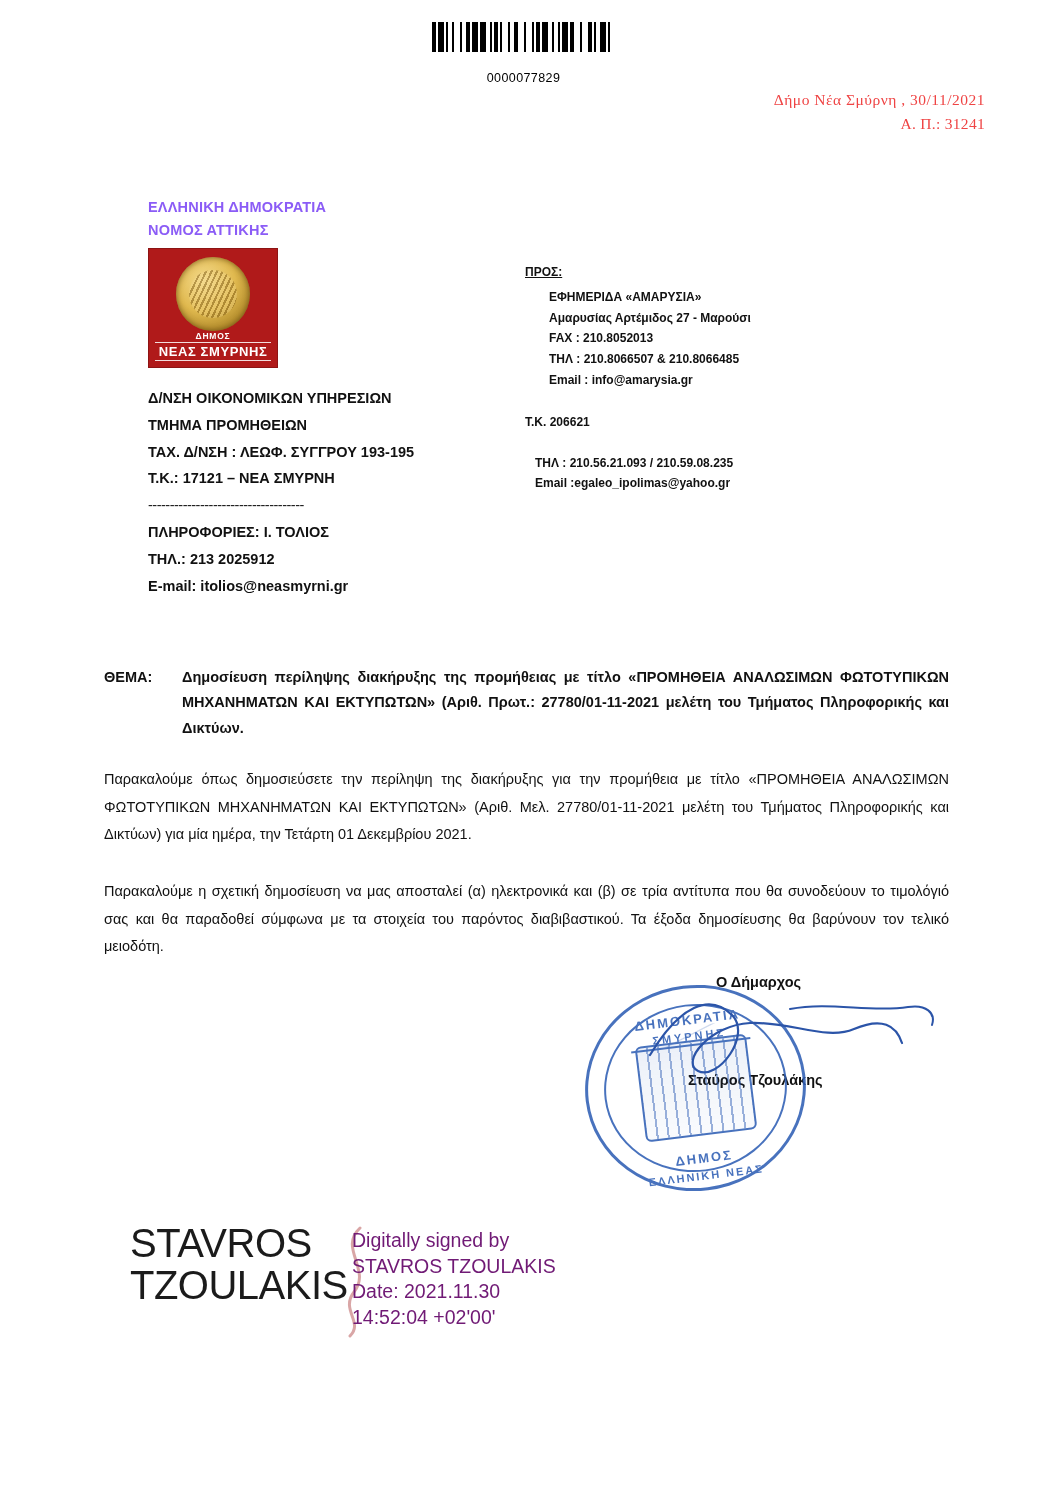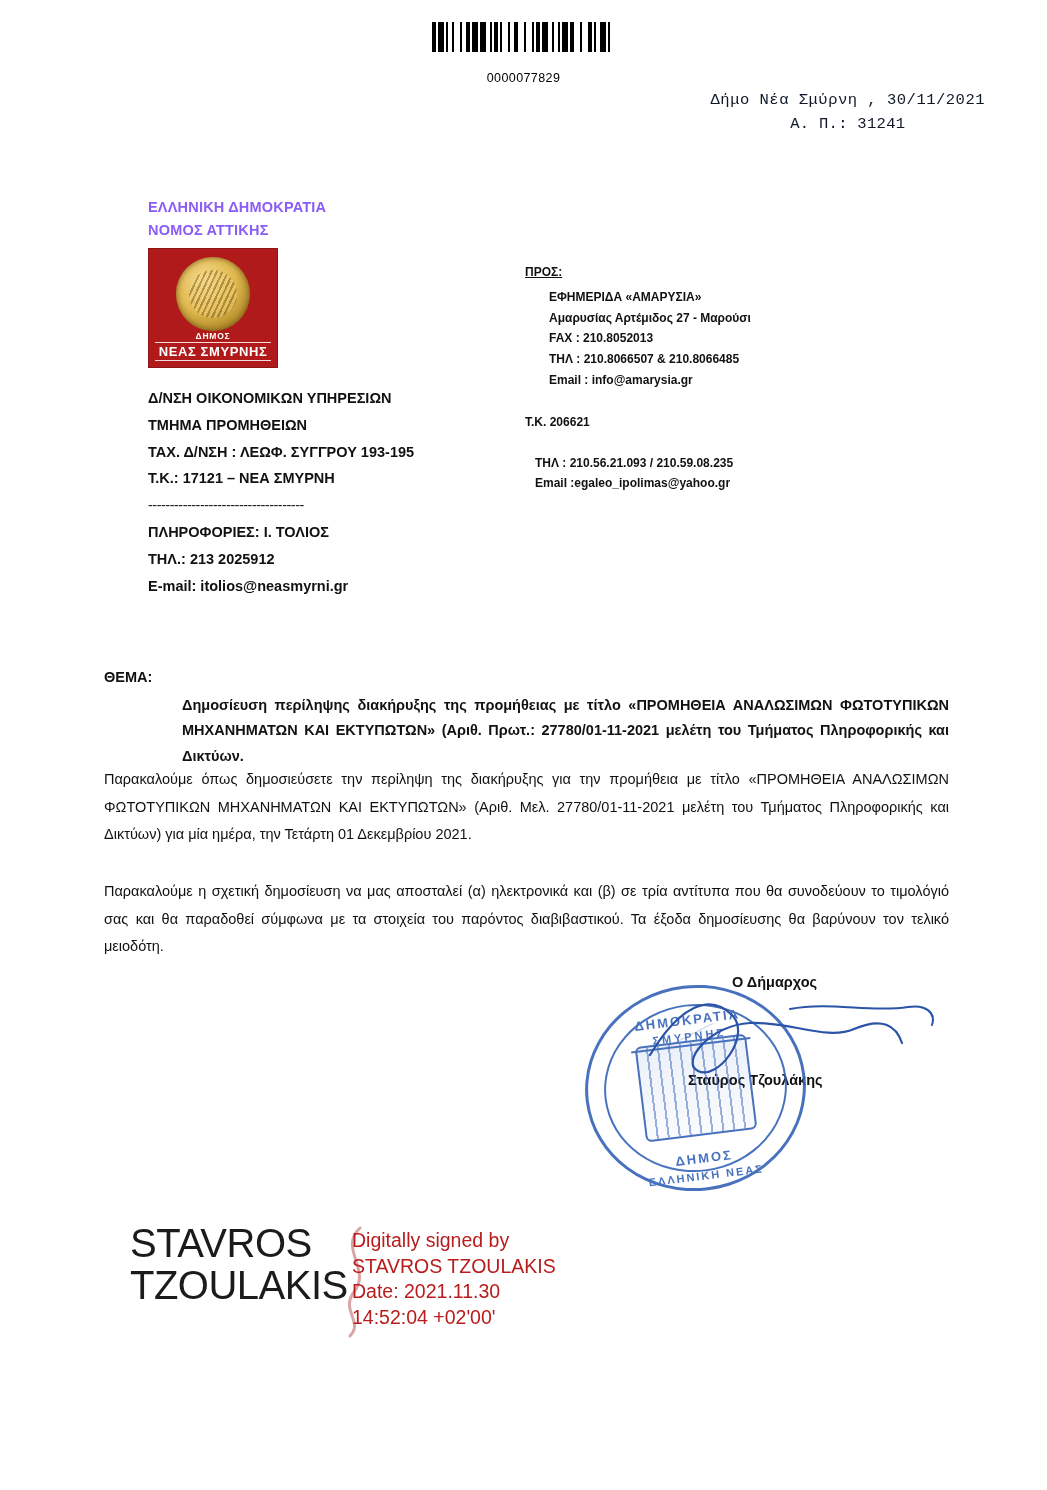--- a/index.html
+++ b/index.html
@@ -43,25 +43,25 @@
     letter-spacing: 0.4px;
     margin-top: 19px;
     color: #000;
   }
 
   
   #doc-meta {
     position: absolute;
     top: 88px;
     right: 62px;
-    text-align: center;
-    font-family: Liberation Mono, monospace;
+    text-align: right;
+    font-family: Liberation Serif, serif;
     font-size: 15.5px;
     line-height: 1.55;
-    color: #0f172a;
+    color: #ef4444;
   }
   #doc-meta .line1 { letter-spacing: 0.5px; }
   #doc-meta .line2 { letter-spacing: 0.3px; }
 
   
   #sender-block {
     position: absolute;
     top: 196px;
     left: 148px;
     width: 330px;
@@ -188,41 +188,40 @@
     font-weight: bold;
     line-height: 1.75;
   }
   #subject .label {
     float: left;
     width: 78px;
   }
   #subject .body {
     margin-left: 78px;
     text-align: justify;
-    margin-top: 28px;
   }
 
   
   .para {
     position: absolute;
     left: 104px;
     width: 845px;
     font-size: 14.5px;
     line-height: 1.9;
     text-align: justify;
     color: #111;
   }
   #para1 { top: 766px; }
   #para2 { top: 878px; }
 
   
   #mayor-title {
     position: absolute;
     top: 974px;
-    left: 732px;
+    left: 716px;
     font-size: 14.5px;
     font-weight: bold;
   }
   #mayor-name {
     position: absolute;
     top: 1072px;
     left: 688px;
     font-size: 14.5px;
     font-weight: bold;
   }
@@ -304,21 +303,21 @@
     color: #1b1b1b;
     font-family: "Liberation Sans", sans-serif;
     letter-spacing: -0.5px;
   }
   #ds-details {
     position: absolute;
     top: 6px;
     left: 222px;
     font-size: 19.5px;
     line-height: 1.32;
-    color: #b91c1c;
+    color: #701a75;
   }
   #ds-flourish {
     position: absolute;
     top: 0;
     left: 190px;
     width: 70px;
     height: 120px;
     pointer-events: none;
   }
 </style>

